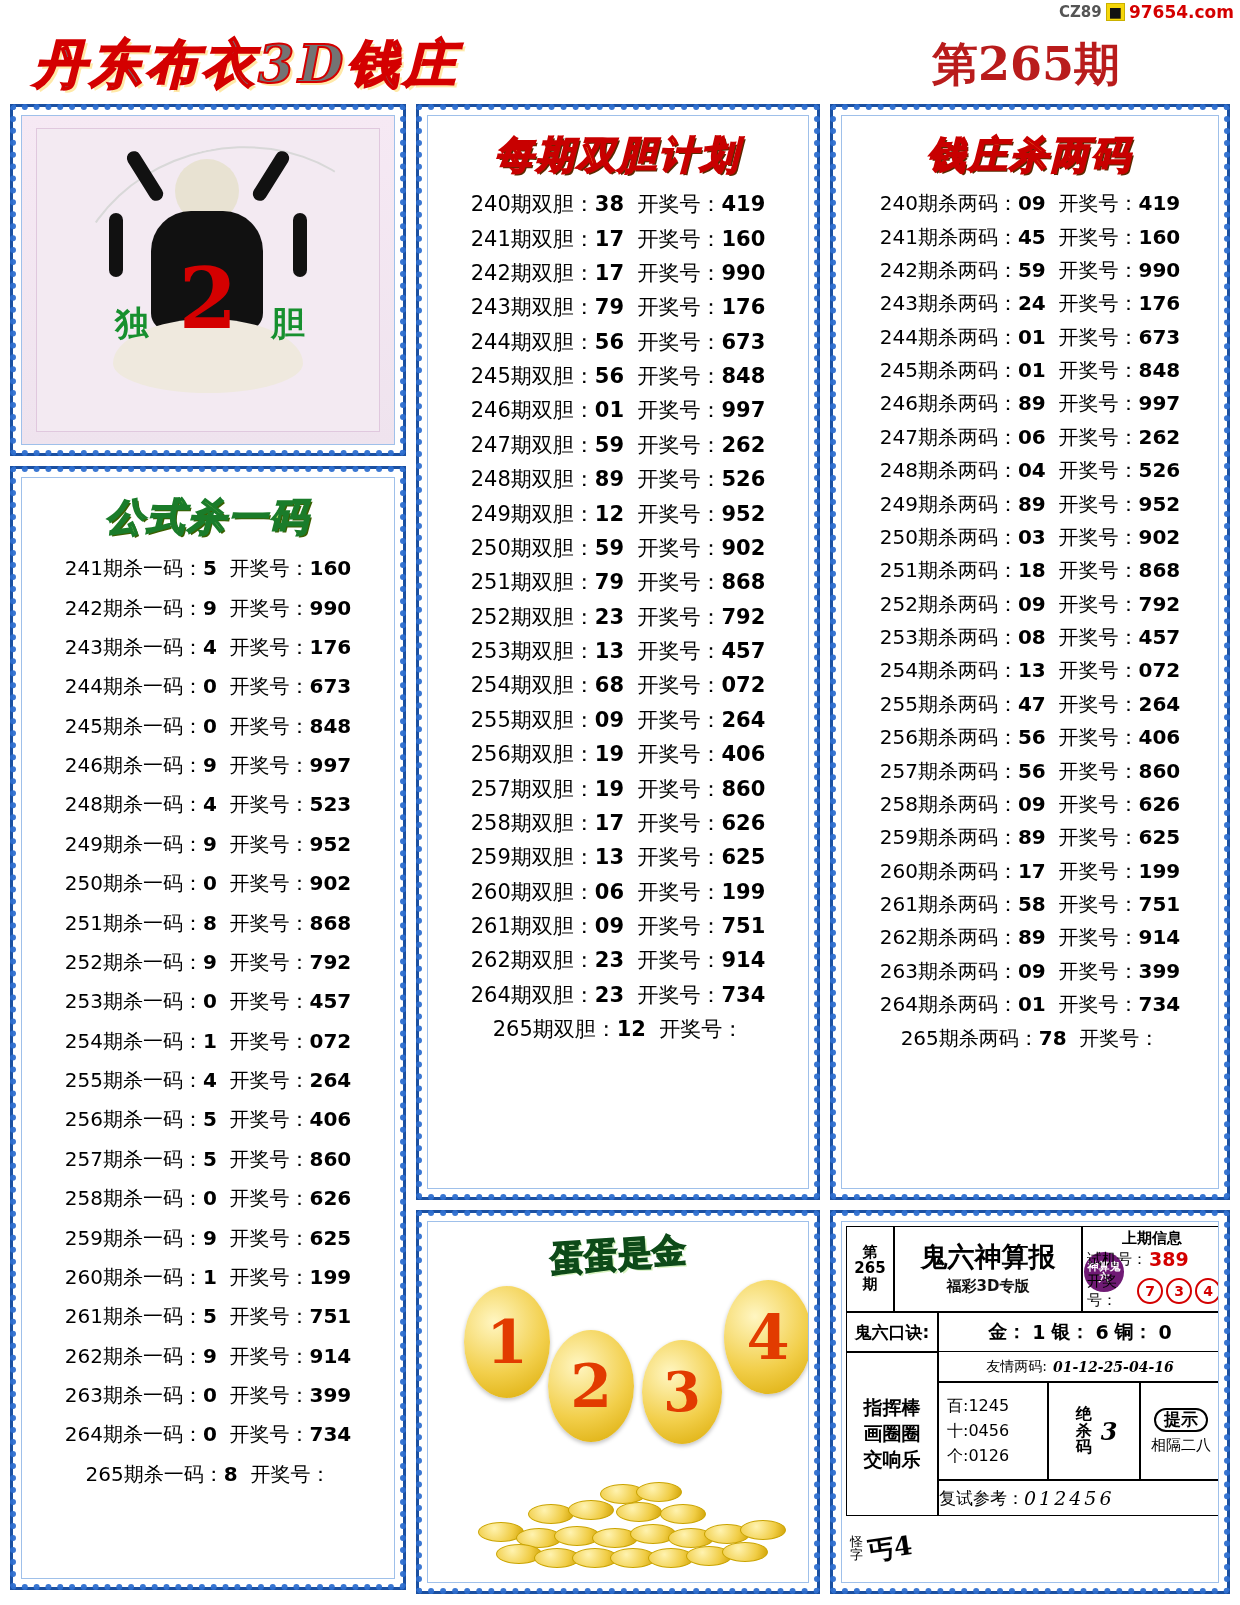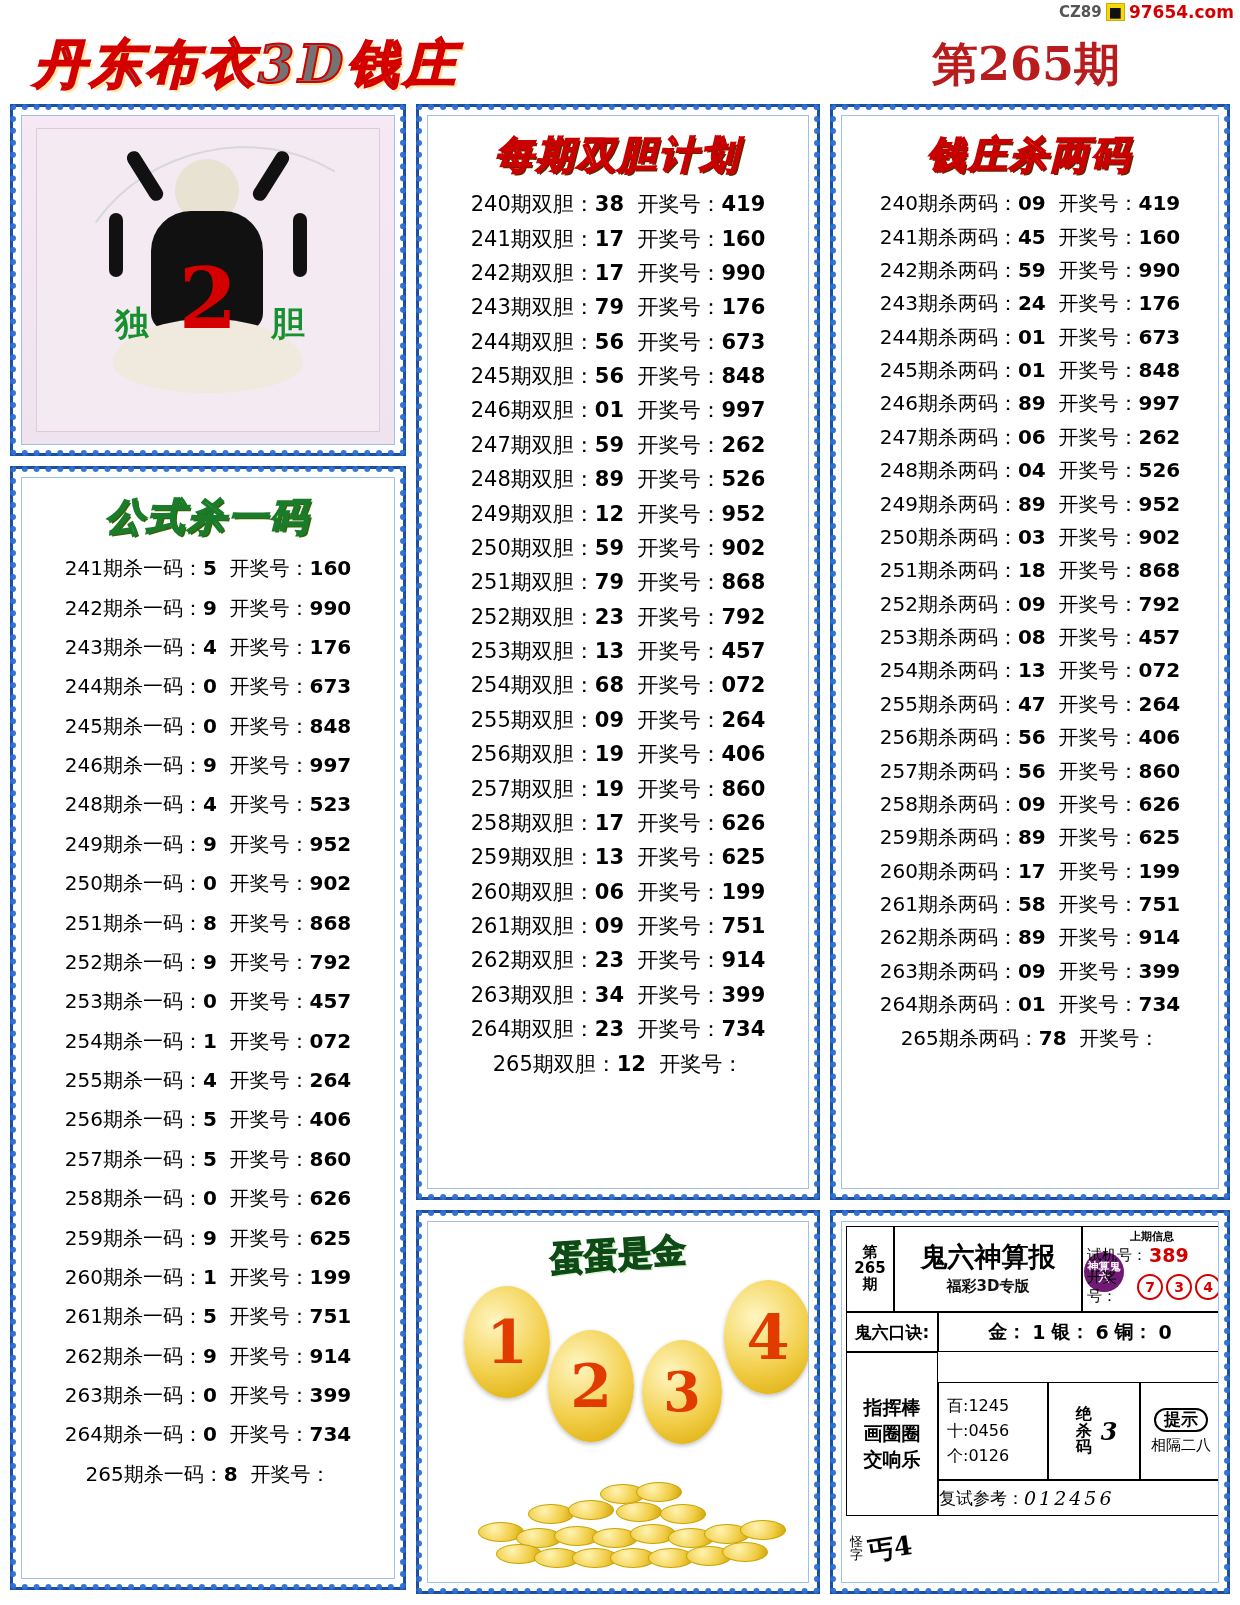--- a/index.html
+++ b/index.html
@@ -194,21 +194,20 @@
           <div class="row"><span class="t">253期双胆：</span><span class="v">13</span><span>&nbsp;&nbsp;开奖号：</span><span class="v">457</span></div>
           <div class="row"><span class="t">254期双胆：</span><span class="v">68</span><span>&nbsp;&nbsp;开奖号：</span><span class="v">072</span></div>
           <div class="row"><span class="t">255期双胆：</span><span class="v">09</span><span>&nbsp;&nbsp;开奖号：</span><span class="v">264</span></div>
           <div class="row"><span class="t">256期双胆：</span><span class="v">19</span><span>&nbsp;&nbsp;开奖号：</span><span class="v">406</span></div>
           <div class="row"><span class="t">257期双胆：</span><span class="v">19</span><span>&nbsp;&nbsp;开奖号：</span><span class="v">860</span></div>
           <div class="row"><span class="t">258期双胆：</span><span class="v">17</span><span>&nbsp;&nbsp;开奖号：</span><span class="v">626</span></div>
           <div class="row"><span class="t">259期双胆：</span><span class="v">13</span><span>&nbsp;&nbsp;开奖号：</span><span class="v">625</span></div>
           <div class="row"><span class="t">260期双胆：</span><span class="v">06</span><span>&nbsp;&nbsp;开奖号：</span><span class="v">199</span></div>
           <div class="row"><span class="t">261期双胆：</span><span class="v">09</span><span>&nbsp;&nbsp;开奖号：</span><span class="v">751</span></div>
           <div class="row"><span class="t">262期双胆：</span><span class="v">23</span><span>&nbsp;&nbsp;开奖号：</span><span class="v">914</span></div>
-          <div class="row"><span class="t">263期双胆：</span><span class="v">34</span><span>&nbsp;&nbsp;开奖号：</span><span class="v">399</span></div>
           <div class="row"><span class="t">264期双胆：</span><span class="v">23</span><span>&nbsp;&nbsp;开奖号：</span><span class="v">734</span></div>
           <div class="row"><span class="t">265期双胆：</span><span class="v">12</span><span>&nbsp;&nbsp;开奖号：</span><span class="v"></span></div>
         </div>
     </div>
   </div>
 
   <div class="bead" id="p-kill2">
     <div class="beadinner">
       <div class="panel-title red">钱庄杀两码</div>
       <div class="rows kill2" id="rows-kill2">
@@ -288,21 +287,21 @@
         <div class="cellbox vstack" style="left:52px;top:4px;width:188px;height:86px;">
           <span class="gl-title">鬼六神算报</span>
           <span class="gl-sub">福彩3D专版</span>
         </div>
 
         <div class="cellbox ctr" style="left:240px;top:28px;width:44px;height:44px;border:none;">
           <span class="stamp">神算鬼六</span>
         </div>
 
         <div class="cellbox" style="left:240px;top:4px;width:140px;height:86px;">
-          <div style="text-align:center;font-size:11px;font-weight:bold;padding-top:2px;">上期信息</div>
+          <div style="text-align:center;font-size:15px;font-weight:bold;padding-top:2px;">上期信息</div>
           <div style="display:flex;align-items:center;justify-content:flex-start;padding-left:4px;gap:2px;">
             <span class="lbl">试机号：</span>
             <span class="num-red">389</span>
           </div>
           <div style="display:flex;align-items:center;justify-content:flex-start;padding-left:4px;gap:3px;margin-top:2px;">
             <span class="lbl">开奖号：</span>
             <span class="circs">
               <span class="circ">7</span>
               <span class="circ">3</span>
               <span class="circ">4</span>
@@ -316,20 +315,24 @@
 
         <div class="cellbox" style="left:96px;top:90px;width:284px;height:40px;display:flex;align-items:center;justify-content:center;gap:6px;">
           <span style="font-size:19px;font-weight:bold;">金：</span>
           <span style="font-size:19px;font-weight:bold;">1</span>
           <span style="font-size:19px;font-weight:bold;">银：</span>
           <span style="font-size:19px;font-weight:bold;">6</span>
           <span style="font-size:19px;font-weight:bold;">铜：</span>
           <span style="font-size:19px;font-weight:bold;">0</span>
         </div>
 
+        <div class="cellbox" style="left:96px;top:130px;width:284px;height:30px;display:flex;align-items:center;justify-content:center;gap:6px;border-top:none;">
+          <span class="small">友情两码:</span>
+          <span class="small ital" style="font-weight:bold;">01-12-25-04-16</span>
+        </div>
 
         <div class="cellbox vstack" style="left:4px;top:130px;width:92px;height:164px;font-size:19px;font-weight:bold;gap:6px;">
           <span>指挥棒</span>
           <span>画圈圈</span>
           <span>交响乐</span>
         </div>
 
         <div class="cellbox" style="left:96px;top:160px;width:110px;height:98px;display:flex;flex-direction:column;justify-content:center;padding-left:8px;gap:4px;">
           <div style="font-size:16px;">
             <span>百:</span><span>1245</span>

